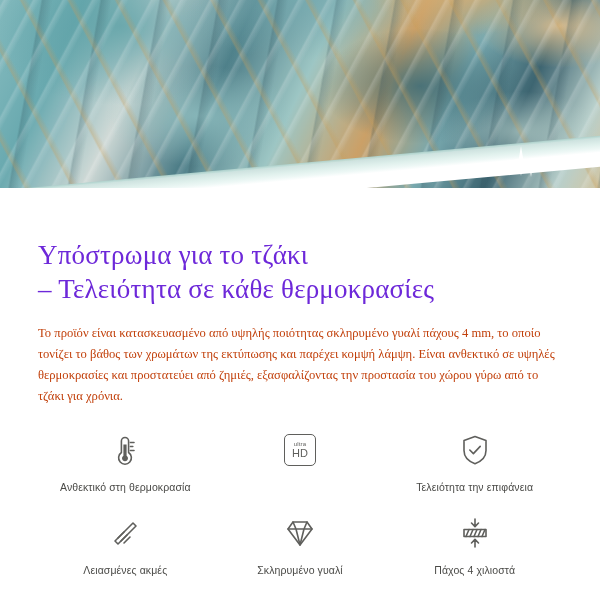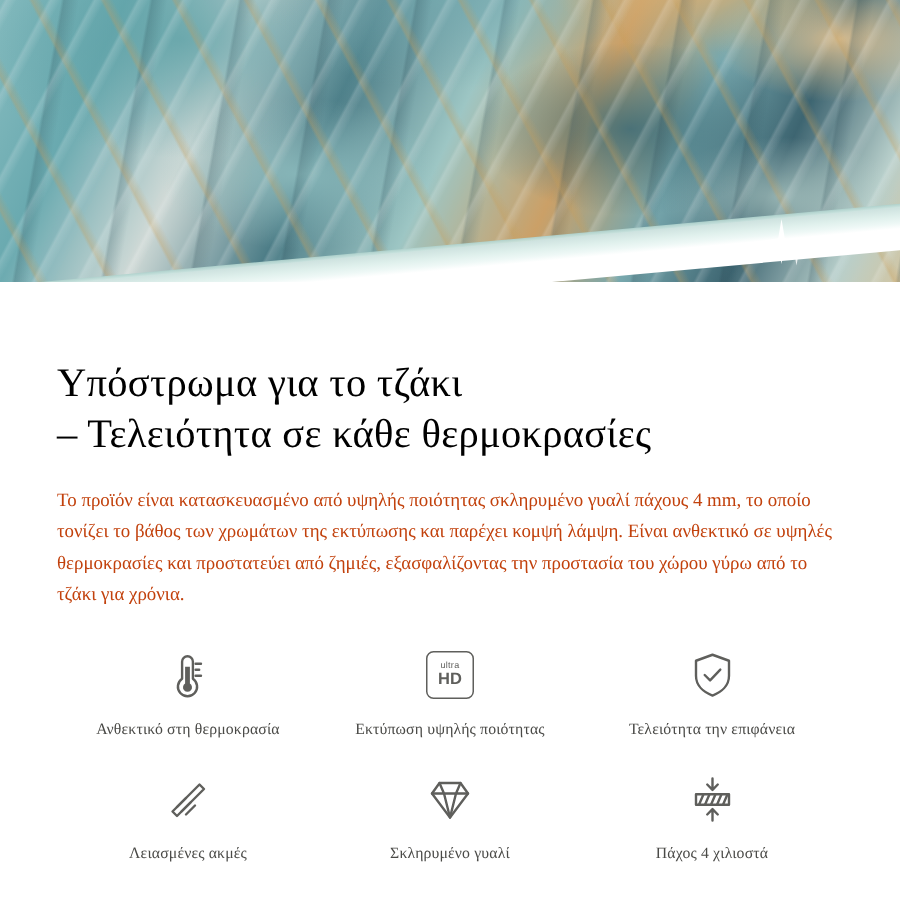--- a/index.html
+++ b/index.html
@@ -98,21 +98,21 @@
   .content {
     padding: 16px 38px 0 38px;
     box-sizing: border-box;
   }
   h1.title {
     margin: 0;
     font-family: "Liberation Serif", serif;
     font-weight: 400;
     font-size: 27px;
     line-height: 34px;
-    color: #000000;
+    color: #6d28d9;
     letter-spacing: 0.2px;
   }
   .title-line2 {
     display: block;
   }
   p.body-text {
     margin: 17px 0 0 0;
     font-family: "Liberation Serif", serif;
     font-size: 12.6px;
     line-height: 21px;
@@ -137,21 +137,21 @@
   }
   .feature-icon {
     width: 46px;
     height: 46px;
     display: flex;
     align-items: center;
     justify-content: center;
     margin-bottom: 7px;
   }
   .feature-label {
-    font-family: Liberation Serif, serif;
+    font-family: Liberation Sans, sans-serif;
     font-size: 10.5px;
     line-height: 14px;
     color: #4a4a47;
     letter-spacing: 0.1px;
   }
   .icon-stroke {
     stroke: #5f5f5c;
     fill: none;
     stroke-width: 1.6;
     stroke-linecap: round;
@@ -172,21 +172,21 @@
     line-height: 1;
   }
   .hd-top {
     font-family: "Liberation Sans", sans-serif;
     font-size: 6px;
     color: #5f5f5c;
     letter-spacing: 0.2px;
   }
   .hd-bottom {
     font-family: "Liberation Sans", sans-serif;
-    font-weight: bold;
+    font-weight: normal;
     font-size: 11px;
     color: #5f5f5c;
     margin-top: 1px;
   }
 </style>
 </head>
 <body>
 
 <div class="page">
 
@@ -222,21 +222,20 @@
         <div class="feature-label">Ανθεκτικό στη θερμοκρασία</div>
       </div>
 
       <div class="feature">
         <div class="feature-icon">
           <div class="hd-badge">
             <span class="hd-top">ultra</span>
             <span class="hd-bottom">HD</span>
           </div>
         </div>
-        <div class="feature-label">Εκτύπωση υψηλής ποιότητας</div>
       </div>
 
       <div class="feature">
         <div class="feature-icon">
           <svg width="40" height="40" viewBox="0 0 40 40">
             <path class="icon-stroke" d="M20 6.5 L31 10.5 v10 c0 6.5 -5 11 -11 13.2 C14 31.5 9 27 9 20.5 v-10 z"></path>
             <path class="icon-stroke" d="M14.8 20 l3.6 3.6 l6.8 -7.2" stroke-width="2"></path>
           </svg>
         </div>
         <div class="feature-label">Τελειότητα την επιφάνεια</div>

